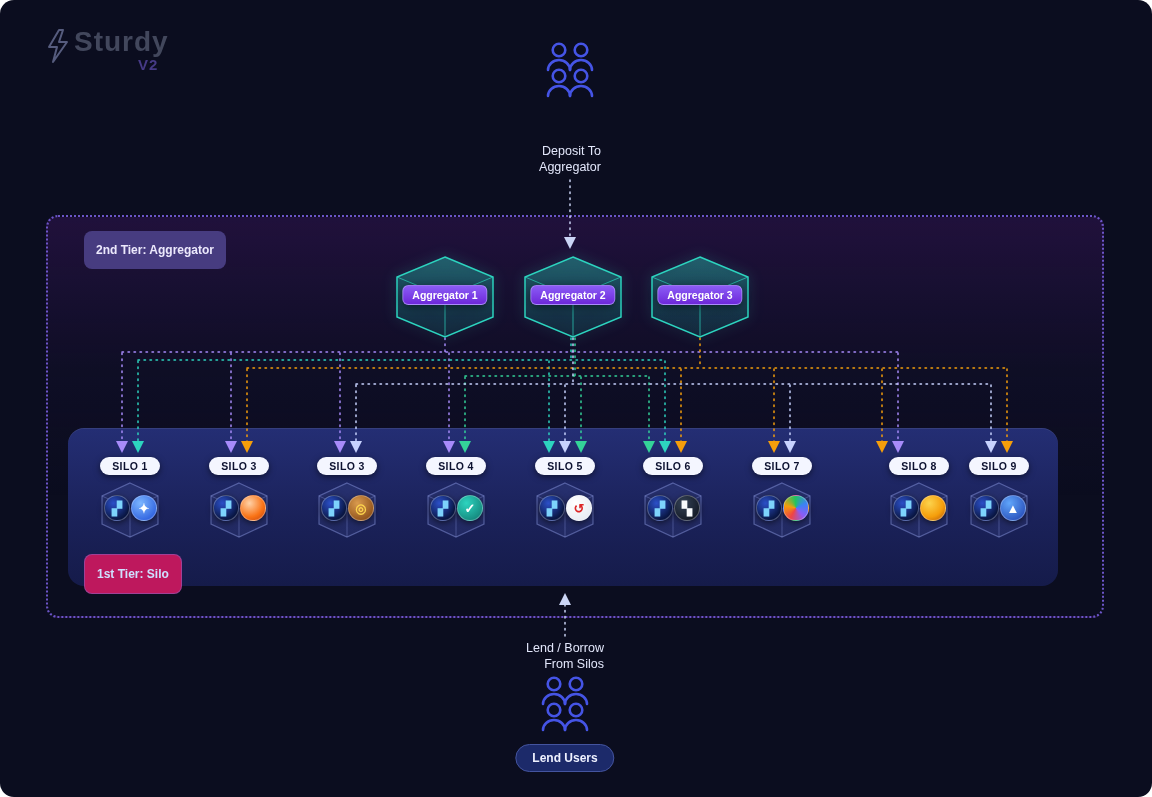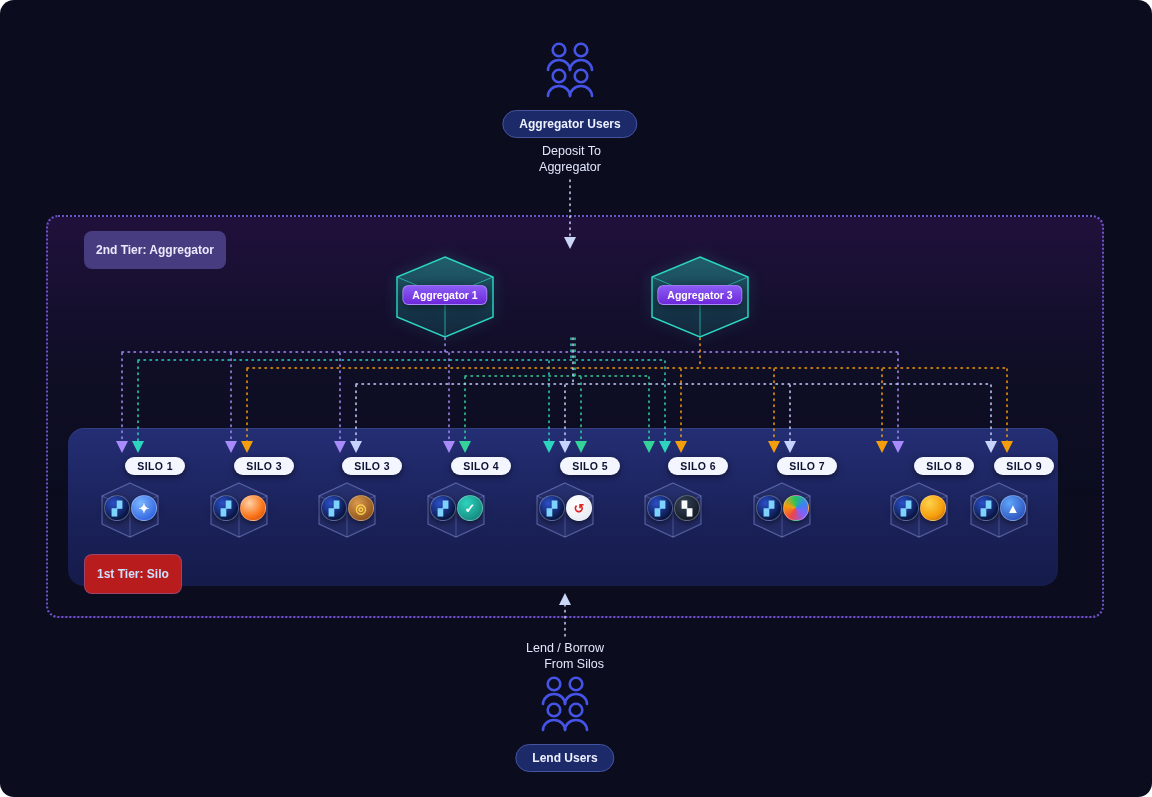--- a/index.html
+++ b/index.html
@@ -25,38 +25,38 @@
              font-size:12.5px; line-height:1.3; font-weight:500; z-index:4; }
   .caption-top { left:570px; top:143px; }
   .caption-bottom { left:565px; top:640px; }
 
   
   .outer-box { position:absolute; left:46px; top:215px; width:1058px; height:403px; border:2px dotted #6c55c8;
                border-radius:12px; z-index:1;
                background:linear-gradient(180deg, rgba(88,28,135,0.28) 0%, rgba(40,22,80,0.14) 38%, rgba(11,13,31,0) 70%); }
   .tier-badge { position:absolute; font-size:12px; font-weight:600; padding:12px 12px; border-radius:8px; z-index:4; white-space:nowrap; }
   .tier2 { left:84px; top:231px; background:#473c80; color:#ece9fc; }
-  .tier1 { left:84px; top:554px; background:#b91c1c; color:#cfe0ff; border:1px solid rgba(110,140,255,0.35); }
+  .tier1 { left:84px; top:554px; background:#be185d; color:#cfe0ff; border:1px solid rgba(110,140,255,0.35); }
 
   
   .agg { position:absolute; width:104px; height:84px; top:255px; z-index:4; }
   .agg-1 { left:393px; } .agg-2 { left:521px; } .agg-3 { left:648px; }
   .hex { filter:drop-shadow(0 0 7px rgba(45,212,191,0.35)); }
   .agg-ribbon { position:absolute; left:50%; top:30px; transform:translateX(-50%);
                 background:linear-gradient(180deg,#8b5cf6,#6d28d9); border:1px solid rgba(196,181,253,0.55);
                 color:#ffffff; font-size:10.5px; font-weight:700; padding:3px 9px; border-radius:6px;
                 white-space:nowrap; box-shadow:0 2px 8px rgba(0,0,0,0.45); }
 
   
   .silo-panel { position:absolute; left:68px; top:428px; width:990px; height:158px; border-radius:16px; z-index:2;
                 background:linear-gradient(180deg,#242e74 0%, #1a2158 60%, #151b4a 100%);
                 box-shadow:inset 0 1px 0 rgba(255,255,255,0.08); }
 
   
-  .silo { position:absolute; top:456px; width:110px; text-align:right; z-index:4; }
+  .silo { position:absolute; top:456px; width:110px; text-align:center; z-index:4; }
   .s1{left:75px;} .s2{left:184px;} .s3{left:292px;} .s4{left:401px;} .s5{left:510px;}
   .s6{left:618px;} .s7{left:727px;} .s8{left:864px;} .s9{left:944px;}
   .silo-label { display:inline-block; background:#f4f6ff; color:#0c1130; font-size:10.5px; font-weight:700;
                 letter-spacing:0.4px; padding:3px 12px; border-radius:999px; box-shadow:0 2px 6px rgba(0,0,0,0.5); }
   .cube { position:relative; width:64px; height:58px; margin:6px auto 0; }
   .cube-svg { position:absolute; left:0; top:0; }
   .token { position:absolute; top:14px; width:26px; height:26px; border-radius:50%;
            display:flex; align-items:center; justify-content:center; font-size:13px; font-weight:700;
            border:1px solid rgba(255,255,255,0.28); box-shadow:0 2px 6px rgba(0,0,0,0.55); }
   .tl { left:6px; z-index:1; }
@@ -64,34 +64,40 @@
 
   
   .net { position:absolute; left:0; top:0; z-index:3; pointer-events:none; }
   .dot path { fill:none; stroke-width:1.5; stroke-dasharray:1.5 4.5; stroke-linecap:round; }
 </style>
 </head>
 <body>
 
 <div class="canvas">
 
+  <div class="logo">
+    <svg class="logo-bolt" width="24" height="36" viewBox="0 0 24 36">
+      <path d="M13,2 L3,19 h8 l-4,15 L21,14 h-8 L17,2 Z" fill="none" stroke="#565c7e" stroke-width="2" stroke-linejoin="round"></path>
+    </svg>
+    <span class="logo-text">Sturdy</span>
+    <span class="logo-v2">V2</span>
+  </div>
 
   <svg class="users users-top" width="56" height="60" viewBox="0 0 56 60">
     <g fill="#0b0d1f" stroke="#4554e6" stroke-width="2.6" stroke-linecap="round">
       <circle cx="17" cy="10" r="6.3"></circle>
         <circle cx="39" cy="10" r="6.3"></circle>
       <path d="M6,30 a11,10 0 0 1 22,0" fill="none"></path>
         <path d="M28,30 a11,10 0 0 1 22,0" fill="none"></path>
       <circle cx="17" cy="36" r="6.3"></circle>
         <circle cx="39" cy="36" r="6.3"></circle>
       <path d="M6,56 a11,10 0 0 1 22,0" fill="none"></path>
         <path d="M28,56 a11,10 0 0 1 22,0" fill="none"></path>
     </g>
   </svg>
-  <div class="user-badge badge-top">Aggregator Users</div>
   <div class="caption caption-top">
     <div>Deposit To</div>
     <div>Aggregator</div>
   </div>
 
   <div class="outer-box"></div>
   <div class="tier-badge tier2">2nd Tier: Aggregator</div>
 
   <div class="silo-panel"></div>
   <div class="tier-badge tier1">1st Tier: Silo</div>
@@ -167,20 +173,27 @@
       <path d="M991,385 V450" marker-end="url(#ar-l)"></path>
     </g>
   </svg>
 
   <div class="agg agg-1">
     <svg class="hex" width="104" height="84" viewBox="0 0 104 84">
       <path d="M52,2 L100,22 V62 L52,82 L4,62 V22 Z" fill="url(#hexfill)" stroke="#2dd4bf" stroke-width="1.5"></path>
       <path d="M4,22 L52,42 L100,22 M52,42 V82" fill="none" stroke="#2dd4bf" stroke-width="1" opacity="0.7"></path>
     </svg>
     <div class="agg-ribbon">Aggregator 1</div>
+  </div>
+  <div class="agg agg-2">
+    <svg class="hex" width="104" height="84" viewBox="0 0 104 84">
+      <path d="M52,2 L100,22 V62 L52,82 L4,62 V22 Z" fill="url(#hexfill)" stroke="#2dd4bf" stroke-width="1.5"></path>
+      <path d="M4,22 L52,42 L100,22 M52,42 V82" fill="none" stroke="#2dd4bf" stroke-width="1" opacity="0.7"></path>
+    </svg>
+    <div class="agg-ribbon">Aggregator 2</div>
   </div>
   <div class="agg agg-3">
     <svg class="hex" width="104" height="84" viewBox="0 0 104 84">
       <path d="M52,2 L100,22 V62 L52,82 L4,62 V22 Z" fill="url(#hexfill)" stroke="#2dd4bf" stroke-width="1.5"></path>
       <path d="M4,22 L52,42 L100,22 M52,42 V82" fill="none" stroke="#2dd4bf" stroke-width="1" opacity="0.7"></path>
     </svg>
     <div class="agg-ribbon">Aggregator 3</div>
   </div>
 
   <div class="silo s1">

